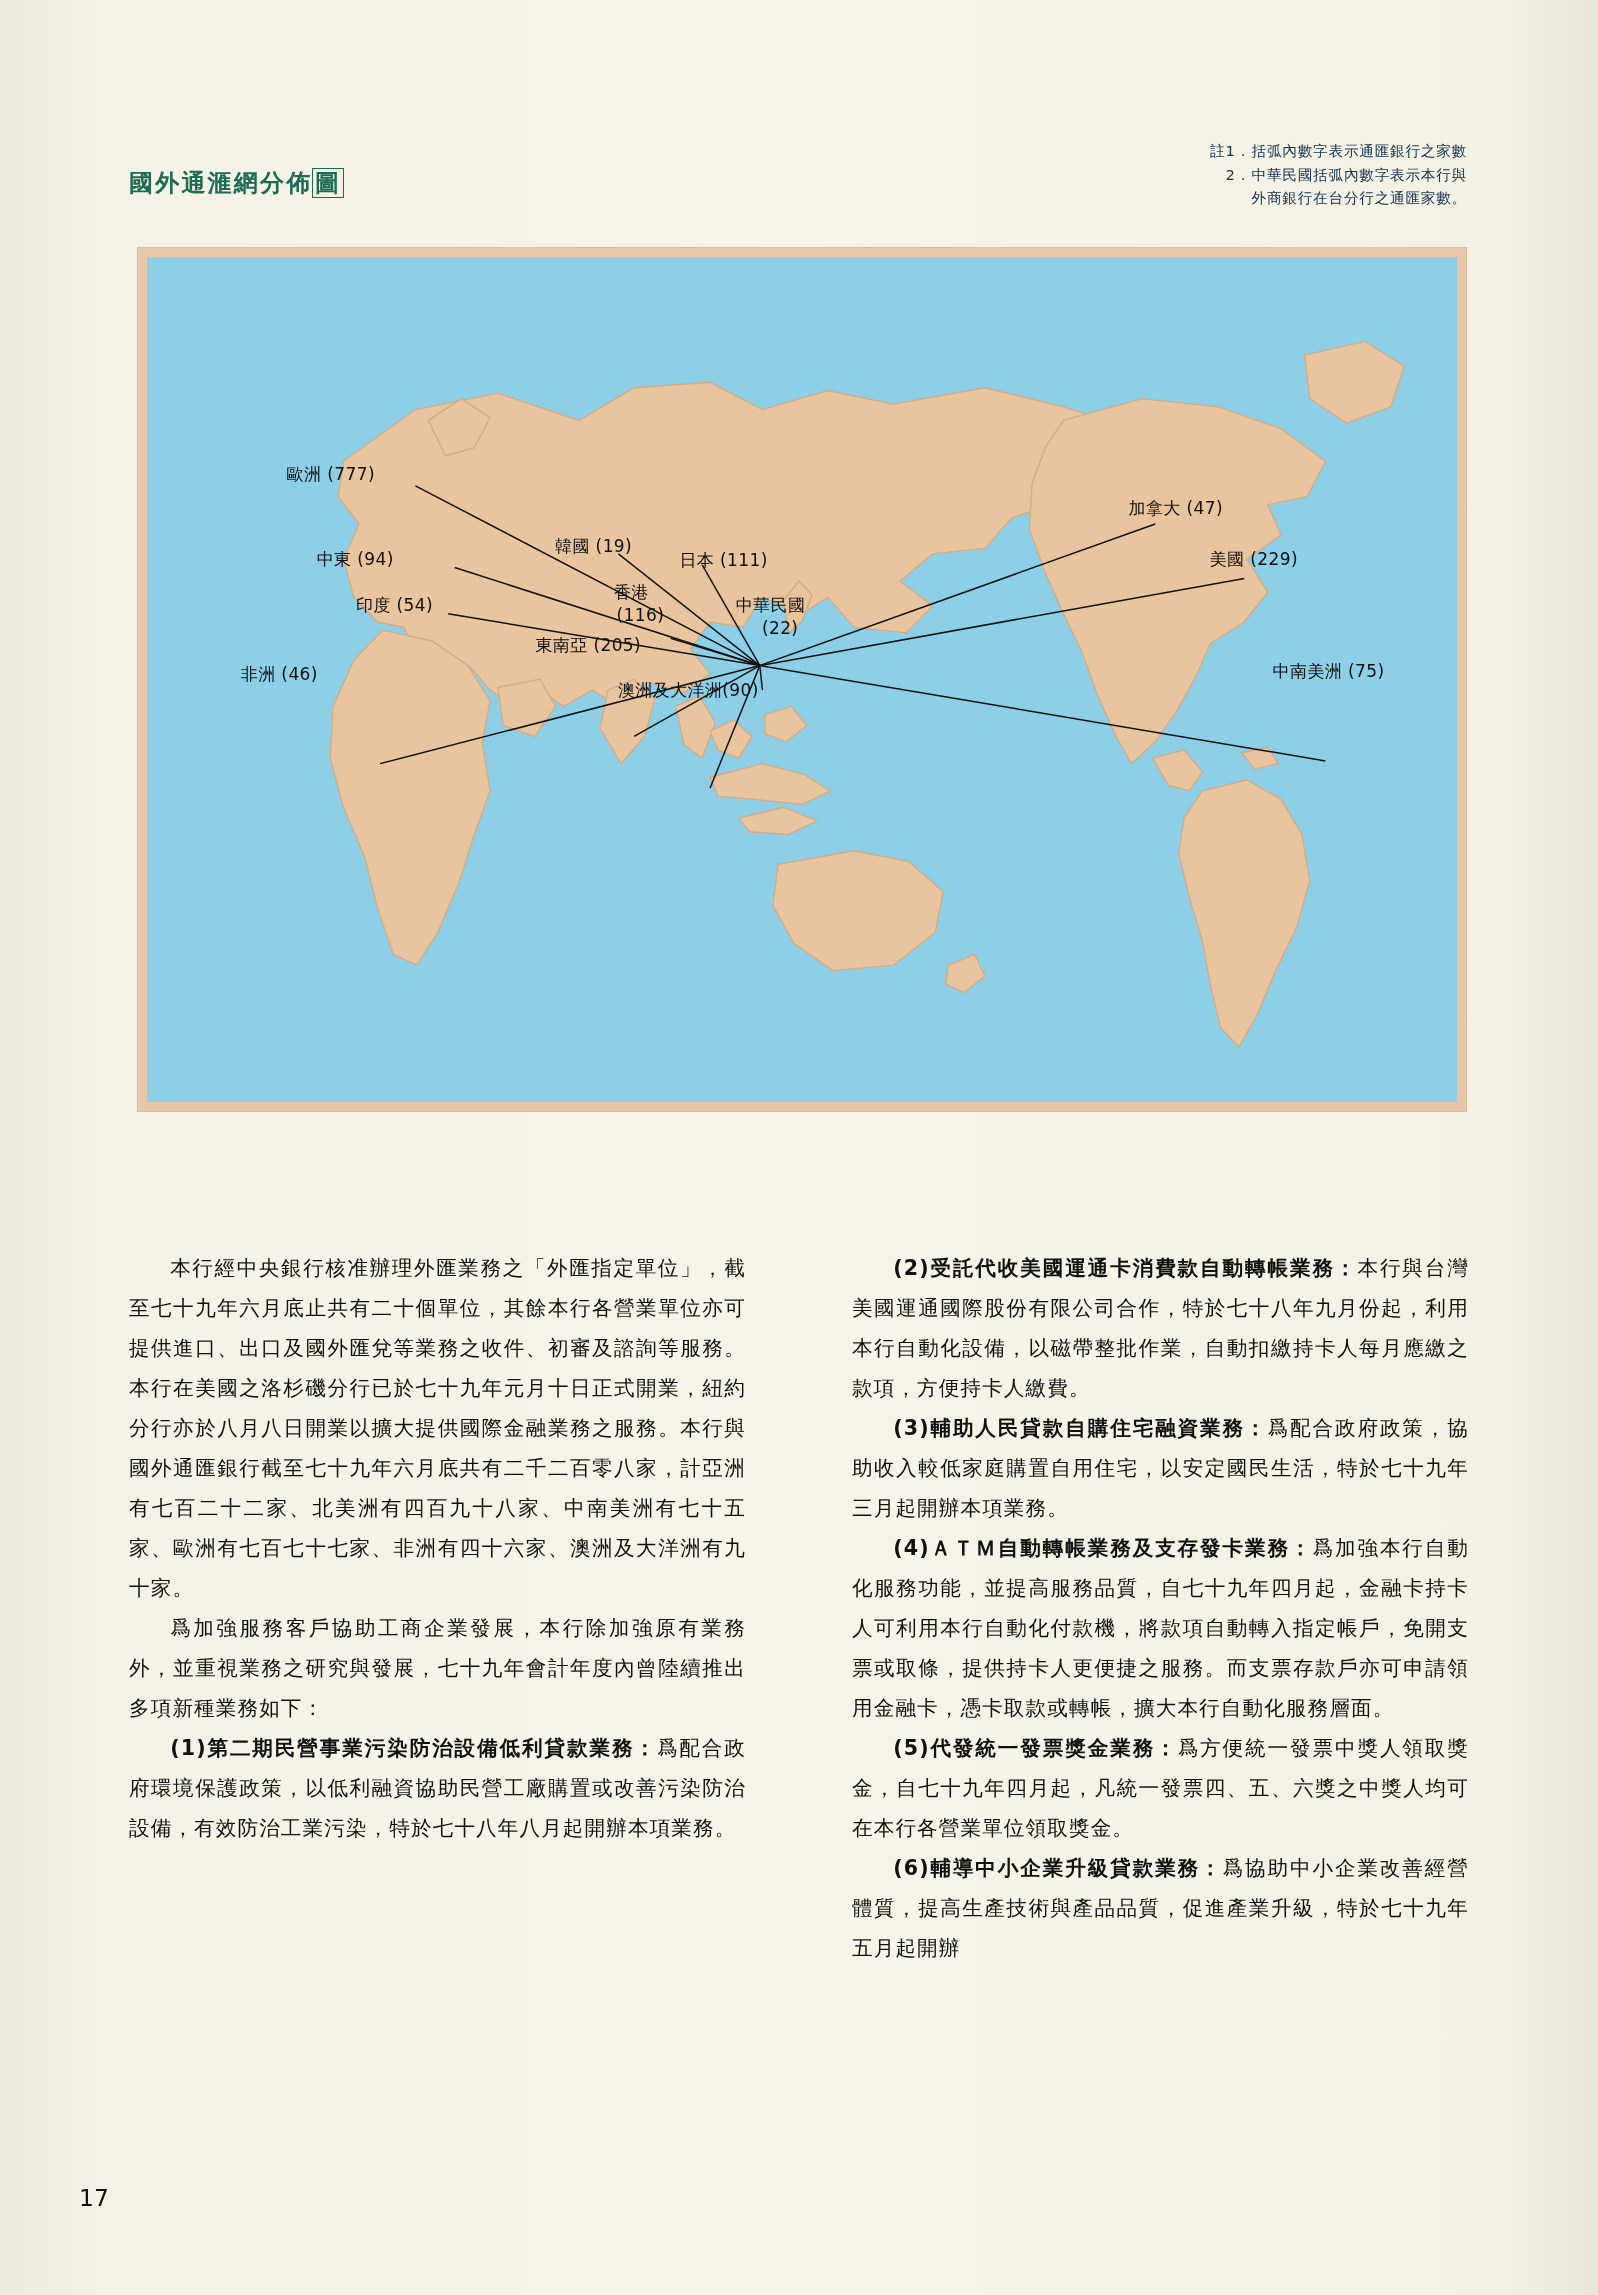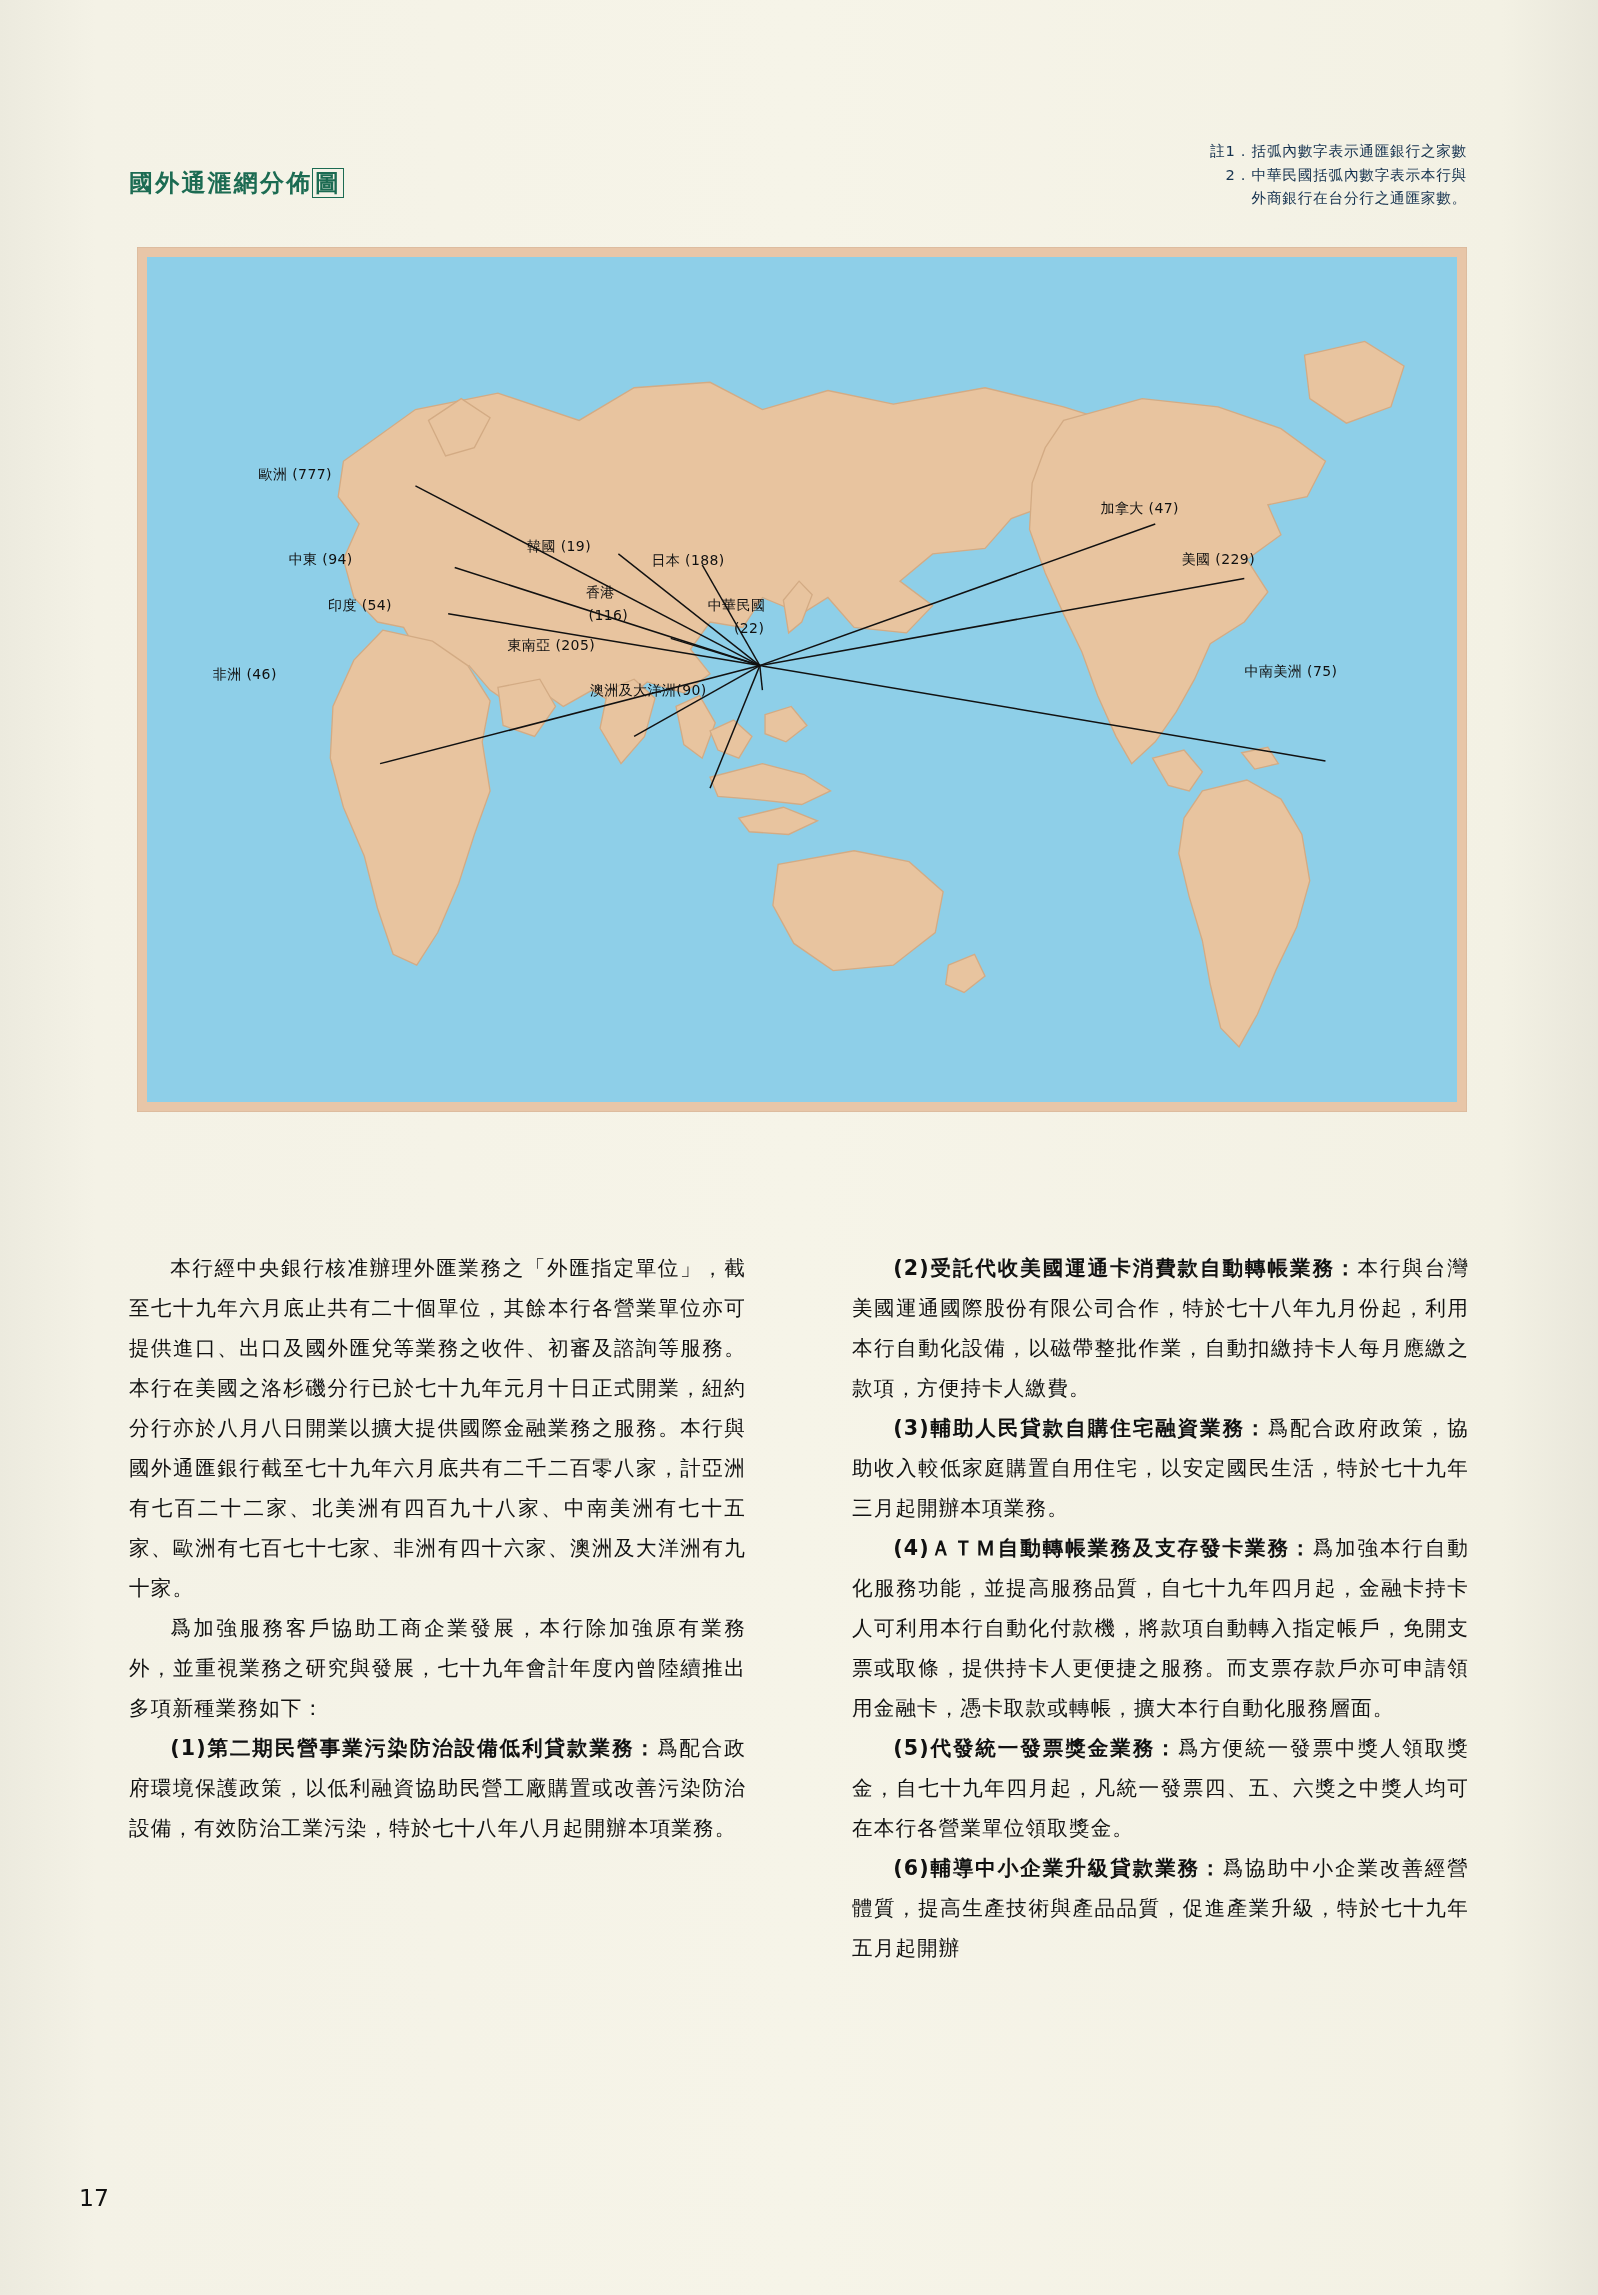--- a/index.html
+++ b/index.html
@@ -66,26 +66,27 @@
   }
   .map-inner svg.landmass {
     position: absolute;
     left: 0; top: 0;
     width: 100%;
     height: 100%;
     display: block;
   }
   .map-label {
     position: absolute;
-    font-size: 14px;
+    font-size: 17px;
     color: #101010;
     white-space: nowrap;
     letter-spacing: 0.4px;
     font-family: "DejaVu Sans", "Liberation Sans", sans-serif;
     line-height: 20.6px;
+    margin-left: 28px;
   }
   
   .col {
     position: absolute;
     top: 1248px;
     width: 617px;
     font-size: 20.6px;
     line-height: 40px;
     color: #111;
     letter-spacing: 1.1px;
@@ -181,21 +182,21 @@
           <line x1="468" y1="300" x2="770" y2="196"></line>
           <line x1="468" y1="300" x2="838" y2="236"></line>
           <line x1="468" y1="300" x2="900" y2="370"></line>
         </g>
       </svg>
       <div id="map-labels">
           <div class="map-label" style="left: 8.5%; top: 24.5%;">歐洲 (777)</div>
           <div class="map-label" style="left: 10.8%; top: 34.5%;">中東 (94)</div>
           <div class="map-label" style="left: 13.8%; top: 40%;">印度 (54)</div>
           <div class="map-label" style="left: 29%; top: 33%;">韓國 (19)</div>
-          <div class="map-label" style="left: 38.5%; top: 34.7%;">日本 (188)</div>
+          <div class="map-label" style="left: 38.5%; top: 34.7%;">日本 (111)</div>
           <div class="map-label" style="left: 33.5%; top: 38.5%;">香港</div>
           <div class="map-label" style="left: 33.7%; top: 41.2%;">(116)</div>
           <div class="map-label" style="left: 42.8%; top: 40%;">中華民國</div>
           <div class="map-label" style="left: 44.8%; top: 42.7%;">(22)</div>
           <div class="map-label" style="left: 27.5%; top: 44.7%;">東南亞 (205)</div>
           <div class="map-label" style="left: 5%; top: 48.2%;">非洲 (46)</div>
           <div class="map-label" style="left: 33.8%; top: 50%;">澳洲及大洋洲(90)</div>
           <div class="map-label" style="left: 72.8%; top: 28.5%;">加拿大 (47)</div>
           <div class="map-label" style="left: 79%; top: 34.5%;">美國 (229)</div>
           <div class="map-label" style="left: 83.8%; top: 47.8%;">中南美洲 (75)</div>

